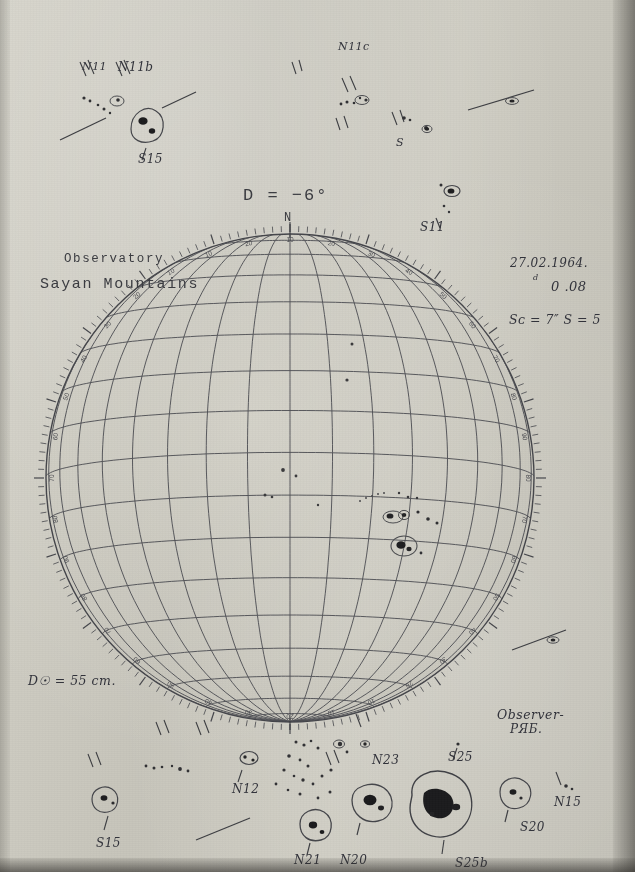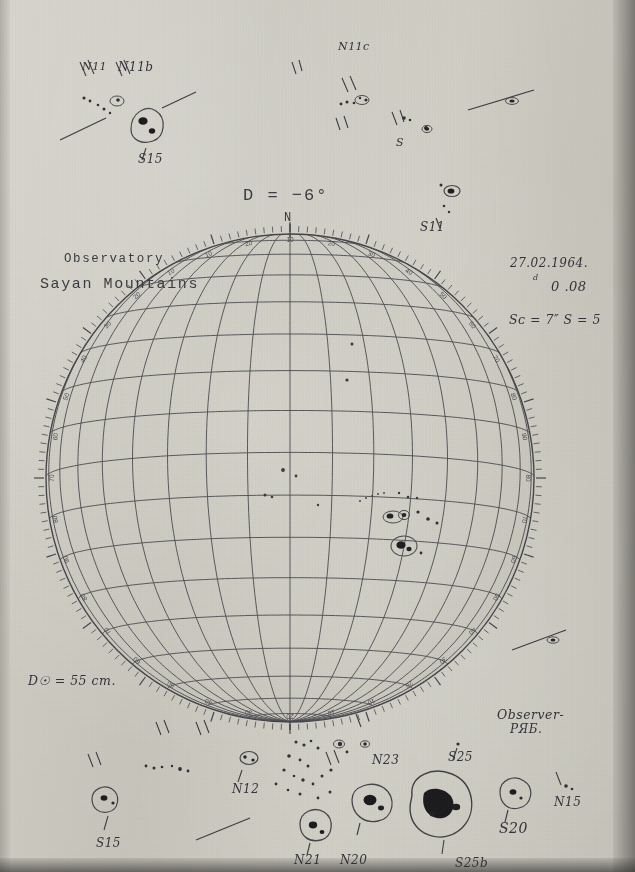--- a/index.html
+++ b/index.html
@@ -587,20 +587,20 @@
   <div class="ink hand" style="left:338px;top:40px;font-size:11px;">N11c</div>
   <div class="ink hand" style="left:396px;top:136px;font-size:11px;">S</div>
 
   <div class="ink hand" style="left:96px;top:836px;font-size:12px;">S15</div>
   <div class="ink hand" style="left:232px;top:782px;font-size:12px;">N12</div>
   <div class="ink hand" style="left:294px;top:853px;font-size:12px;">N21</div>
   <div class="ink hand" style="left:340px;top:853px;font-size:12px;">N20</div>
   <div class="ink hand" style="left:372px;top:753px;font-size:12px;">N23</div>
   <div class="ink hand" style="left:448px;top:750px;font-size:12px;">S25</div>
   <div class="ink hand" style="left:455px;top:856px;font-size:12px;">S25b</div>
-  <div class="ink hand" style="left:499px;top:820px;font-size:14px;">S20</div>
+  <div class="ink hand" style="left:520px;top:820px;font-size:12px;">S20</div>
   <div class="ink hand" style="left:554px;top:795px;font-size:12px;">N15</div>
 
   <div id="grain"></div>
   <div id="edge-left"></div>
   <div id="edge-right"></div>
   <div id="edge-bottom"></div>
 </div>
 
 </body></html>

